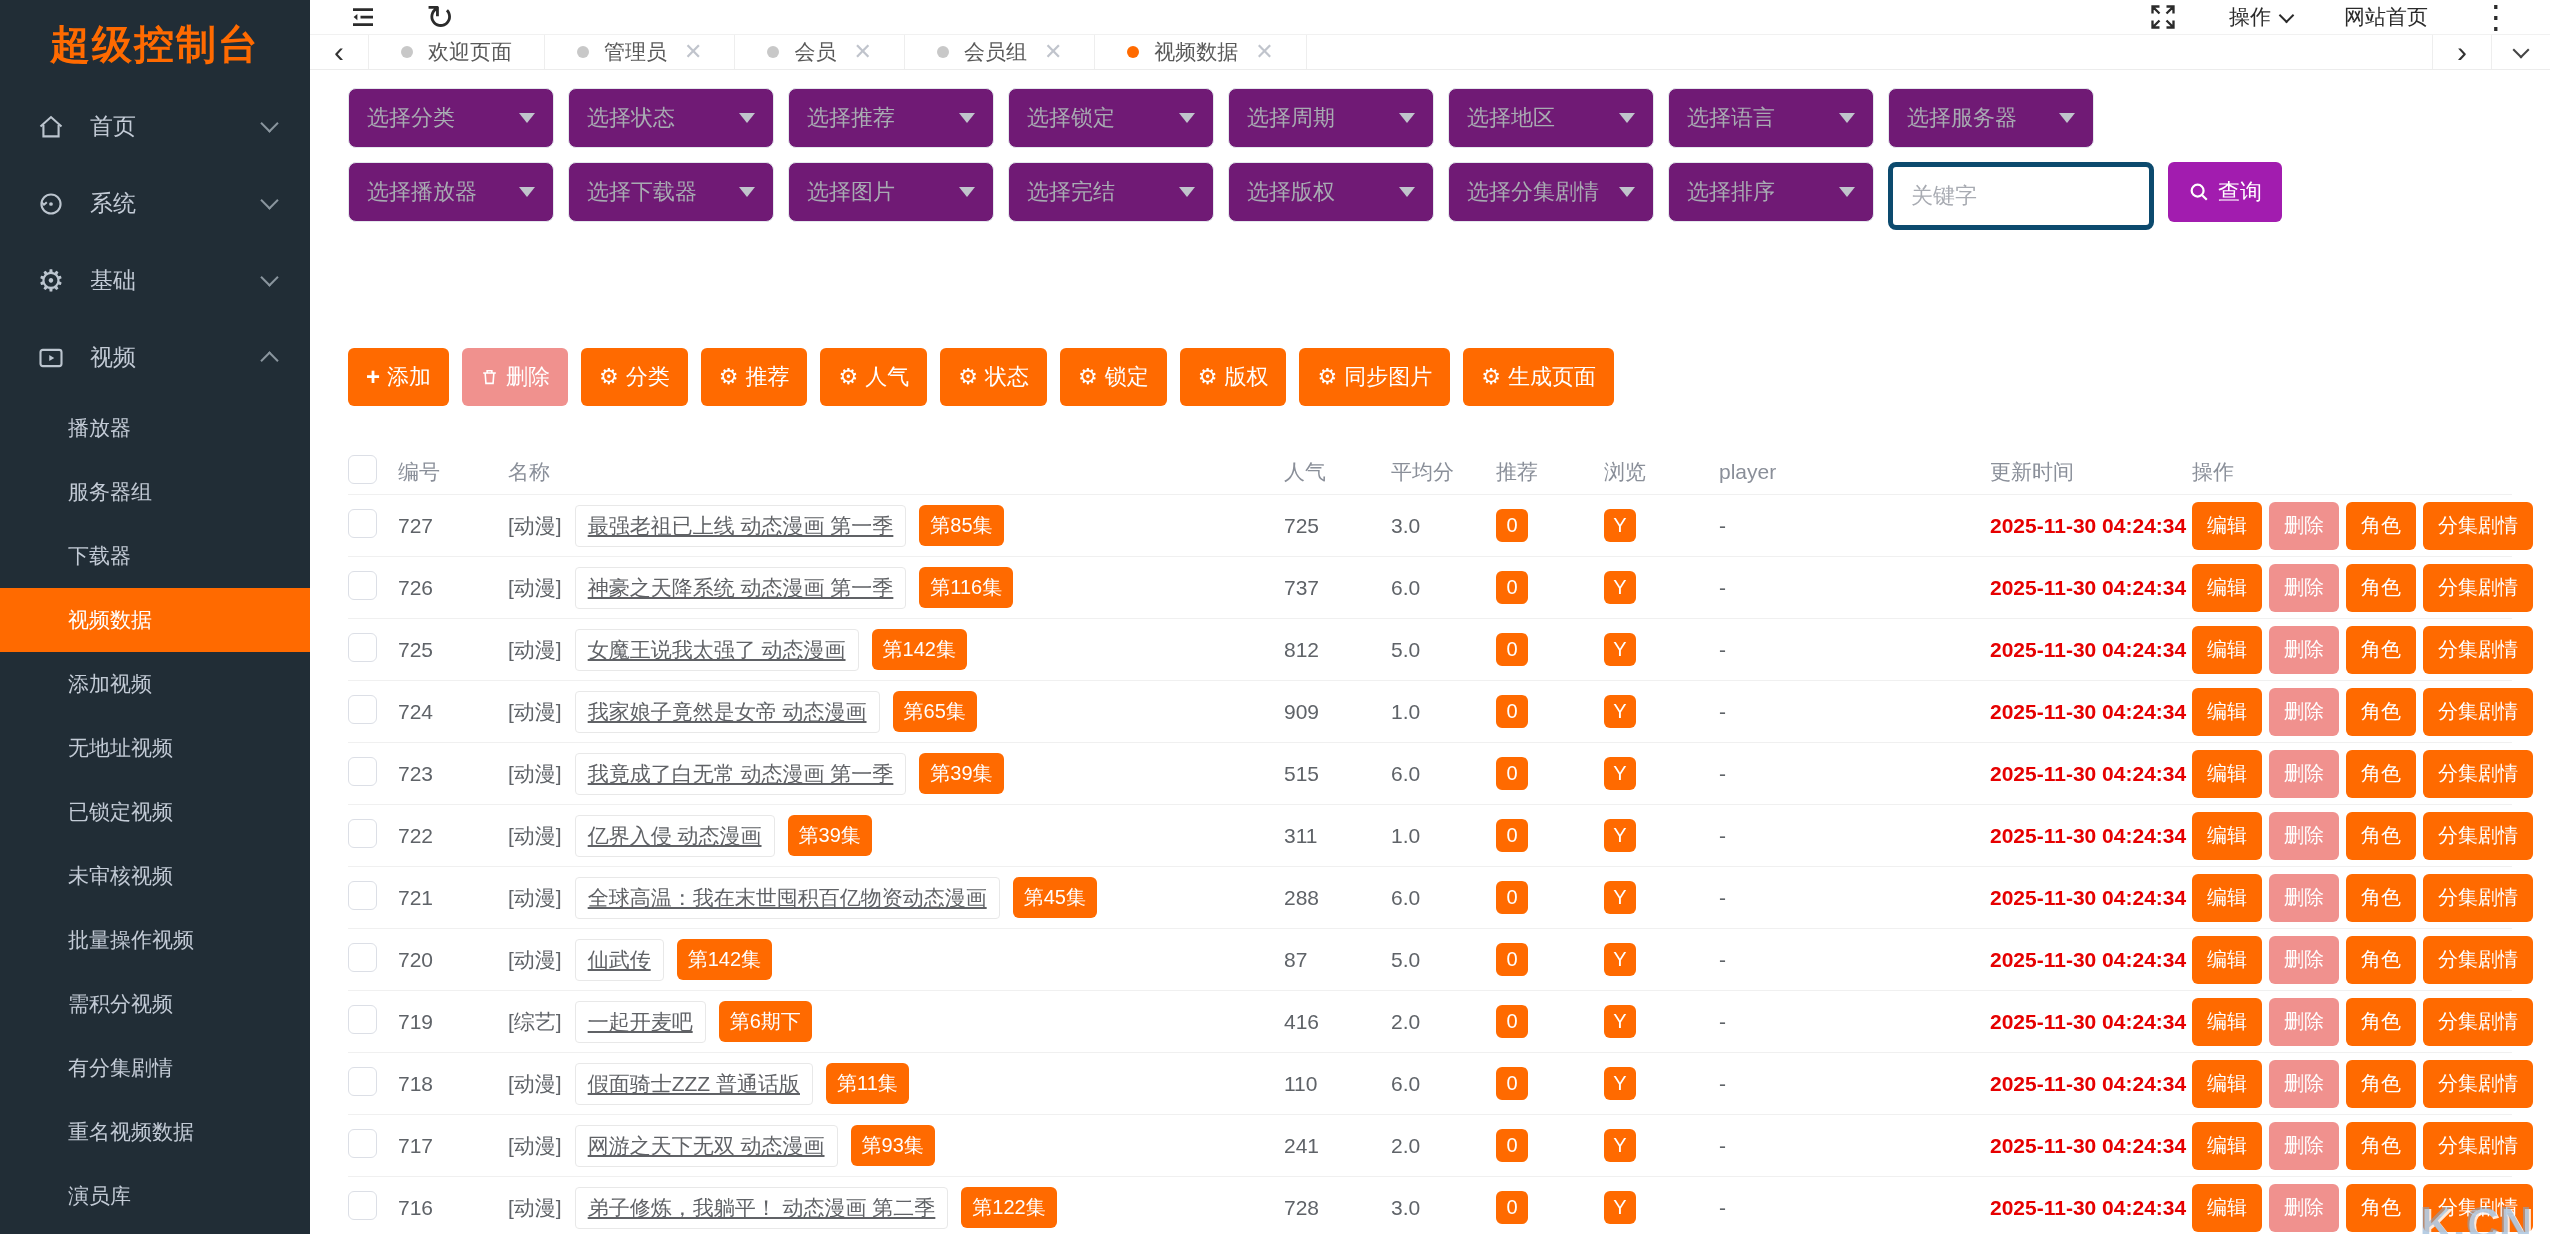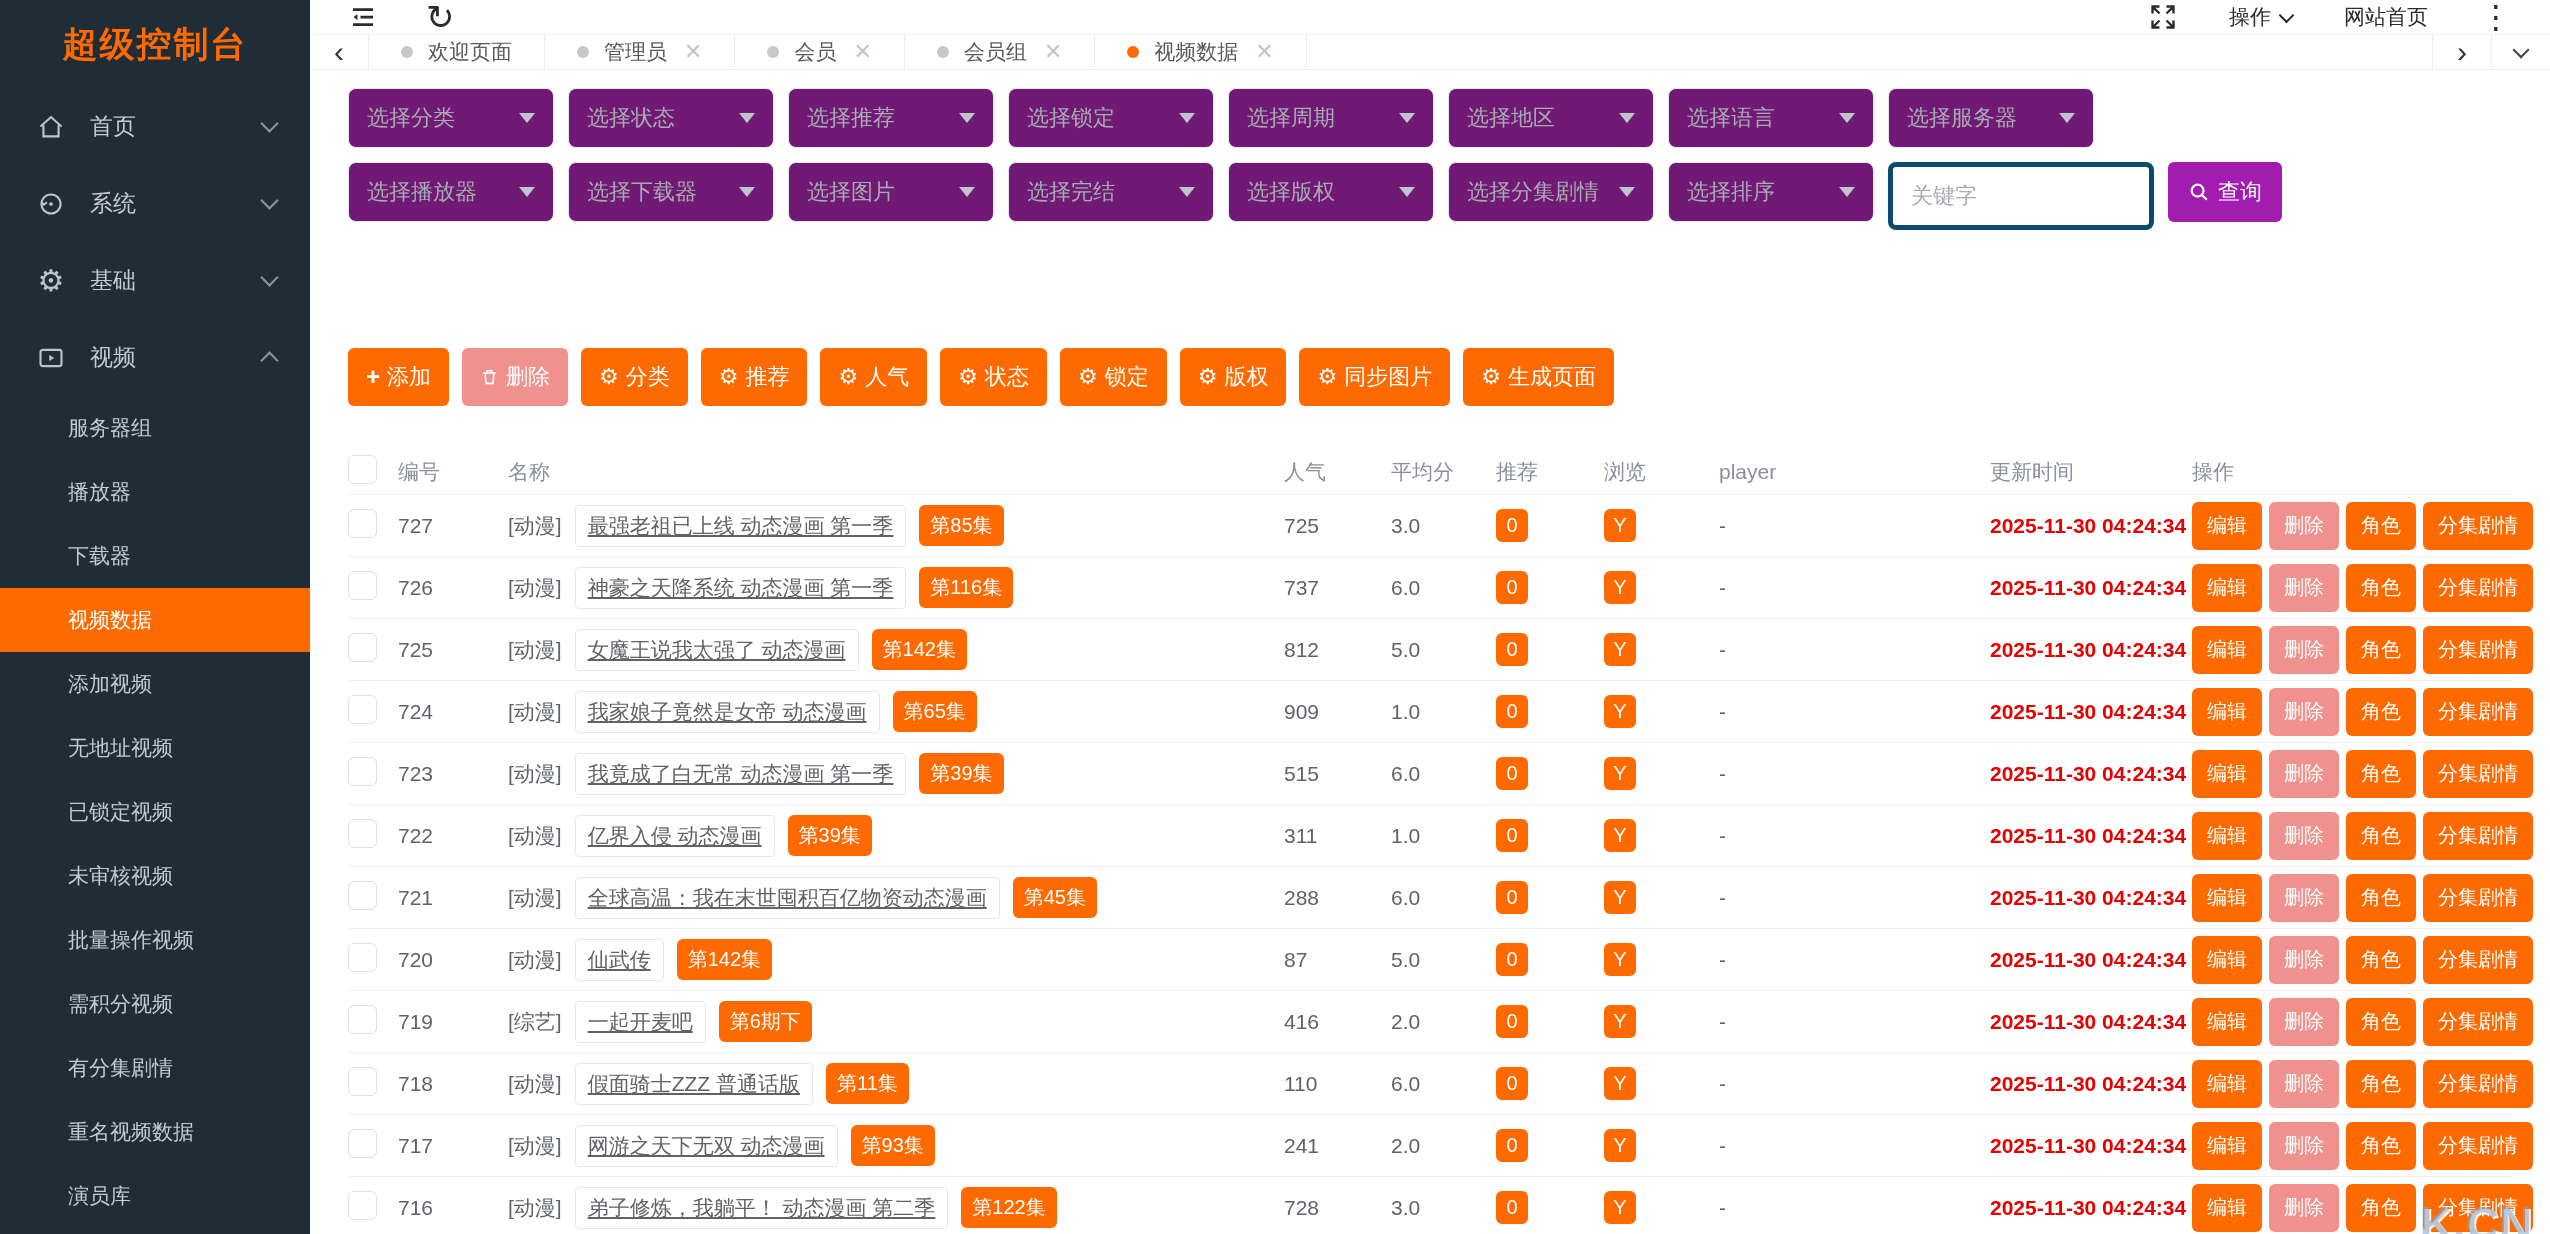--- a/index.html
+++ b/index.html
@@ -1,21 +1,21 @@
 <!DOCTYPE html>
 <html><head>
 <meta charset="utf-8">
 <style>
   html,body{margin:0;padding:0;overflow:hidden;}
   body{width:2550px;height:1234px;font-family:"Liberation Sans","DejaVu Sans",sans-serif;background:#fff;}
   .app{display:flex;width:2550px;height:1234px;position:relative;}
 
   
   .sidebar{width:310px;min-width:310px;height:1234px;background:#212d36;color:#c3cbd6;overflow:hidden;}
-  .logo{height:88px;display:flex;align-items:center;justify-content:center;color:#ff6a00;font-size:35px;font-weight:bold;letter-spacing:2px;}
+  .logo{height:88px;display:flex;align-items:center;justify-content:center;color:#ff6a00;font-size:40px;font-weight:bold;letter-spacing:2px;}
   .menu-item{height:77px;display:flex;align-items:center;padding:0 34px;font-size:23px;color:#c3cbd6;cursor:pointer;}
   .mi-icon{width:34px;margin-right:22px;display:flex;align-items:center;justify-content:center;color:#bcc5cf;}
   .mi-icon svg{display:block;}
   .gear-glyph{font-size:30px;line-height:1;}
   .chev{width:11px;height:11px;border-right:2px solid #8a959e;border-bottom:2px solid #8a959e;transform:rotate(45deg);margin-left:auto;margin-top:-6px;}
   .chev.up{transform:rotate(-135deg);margin-top:6px;}
   .submenu-item{height:64px;line-height:64px;padding-left:68px;font-size:21px;color:#c3cbd6;cursor:pointer;white-space:nowrap;}
   .submenu-item.active{background:#ff6a00;color:#fff;}
 
   
@@ -120,25 +120,25 @@
             <path d="M10.5 9.5v5l4.3-2.5z" fill="currentColor" stroke="none"></path>
           </svg>
       </span>
       <span>视频</span>
       <span class="chev up"></span>
     </div>
 
     <div>
 
         <div class="submenu-item">
+          <span>播放器</span>
+        </div>
+
+        <div class="submenu-item">
           <span>服务器组</span>
-        </div>
-
-        <div class="submenu-item">
-          <span>播放器</span>
         </div>
 
         <div class="submenu-item">
           <span>下载器</span>
         </div>
 
         <div class="submenu-item active">
           <span>视频数据</span>
         </div>
 

